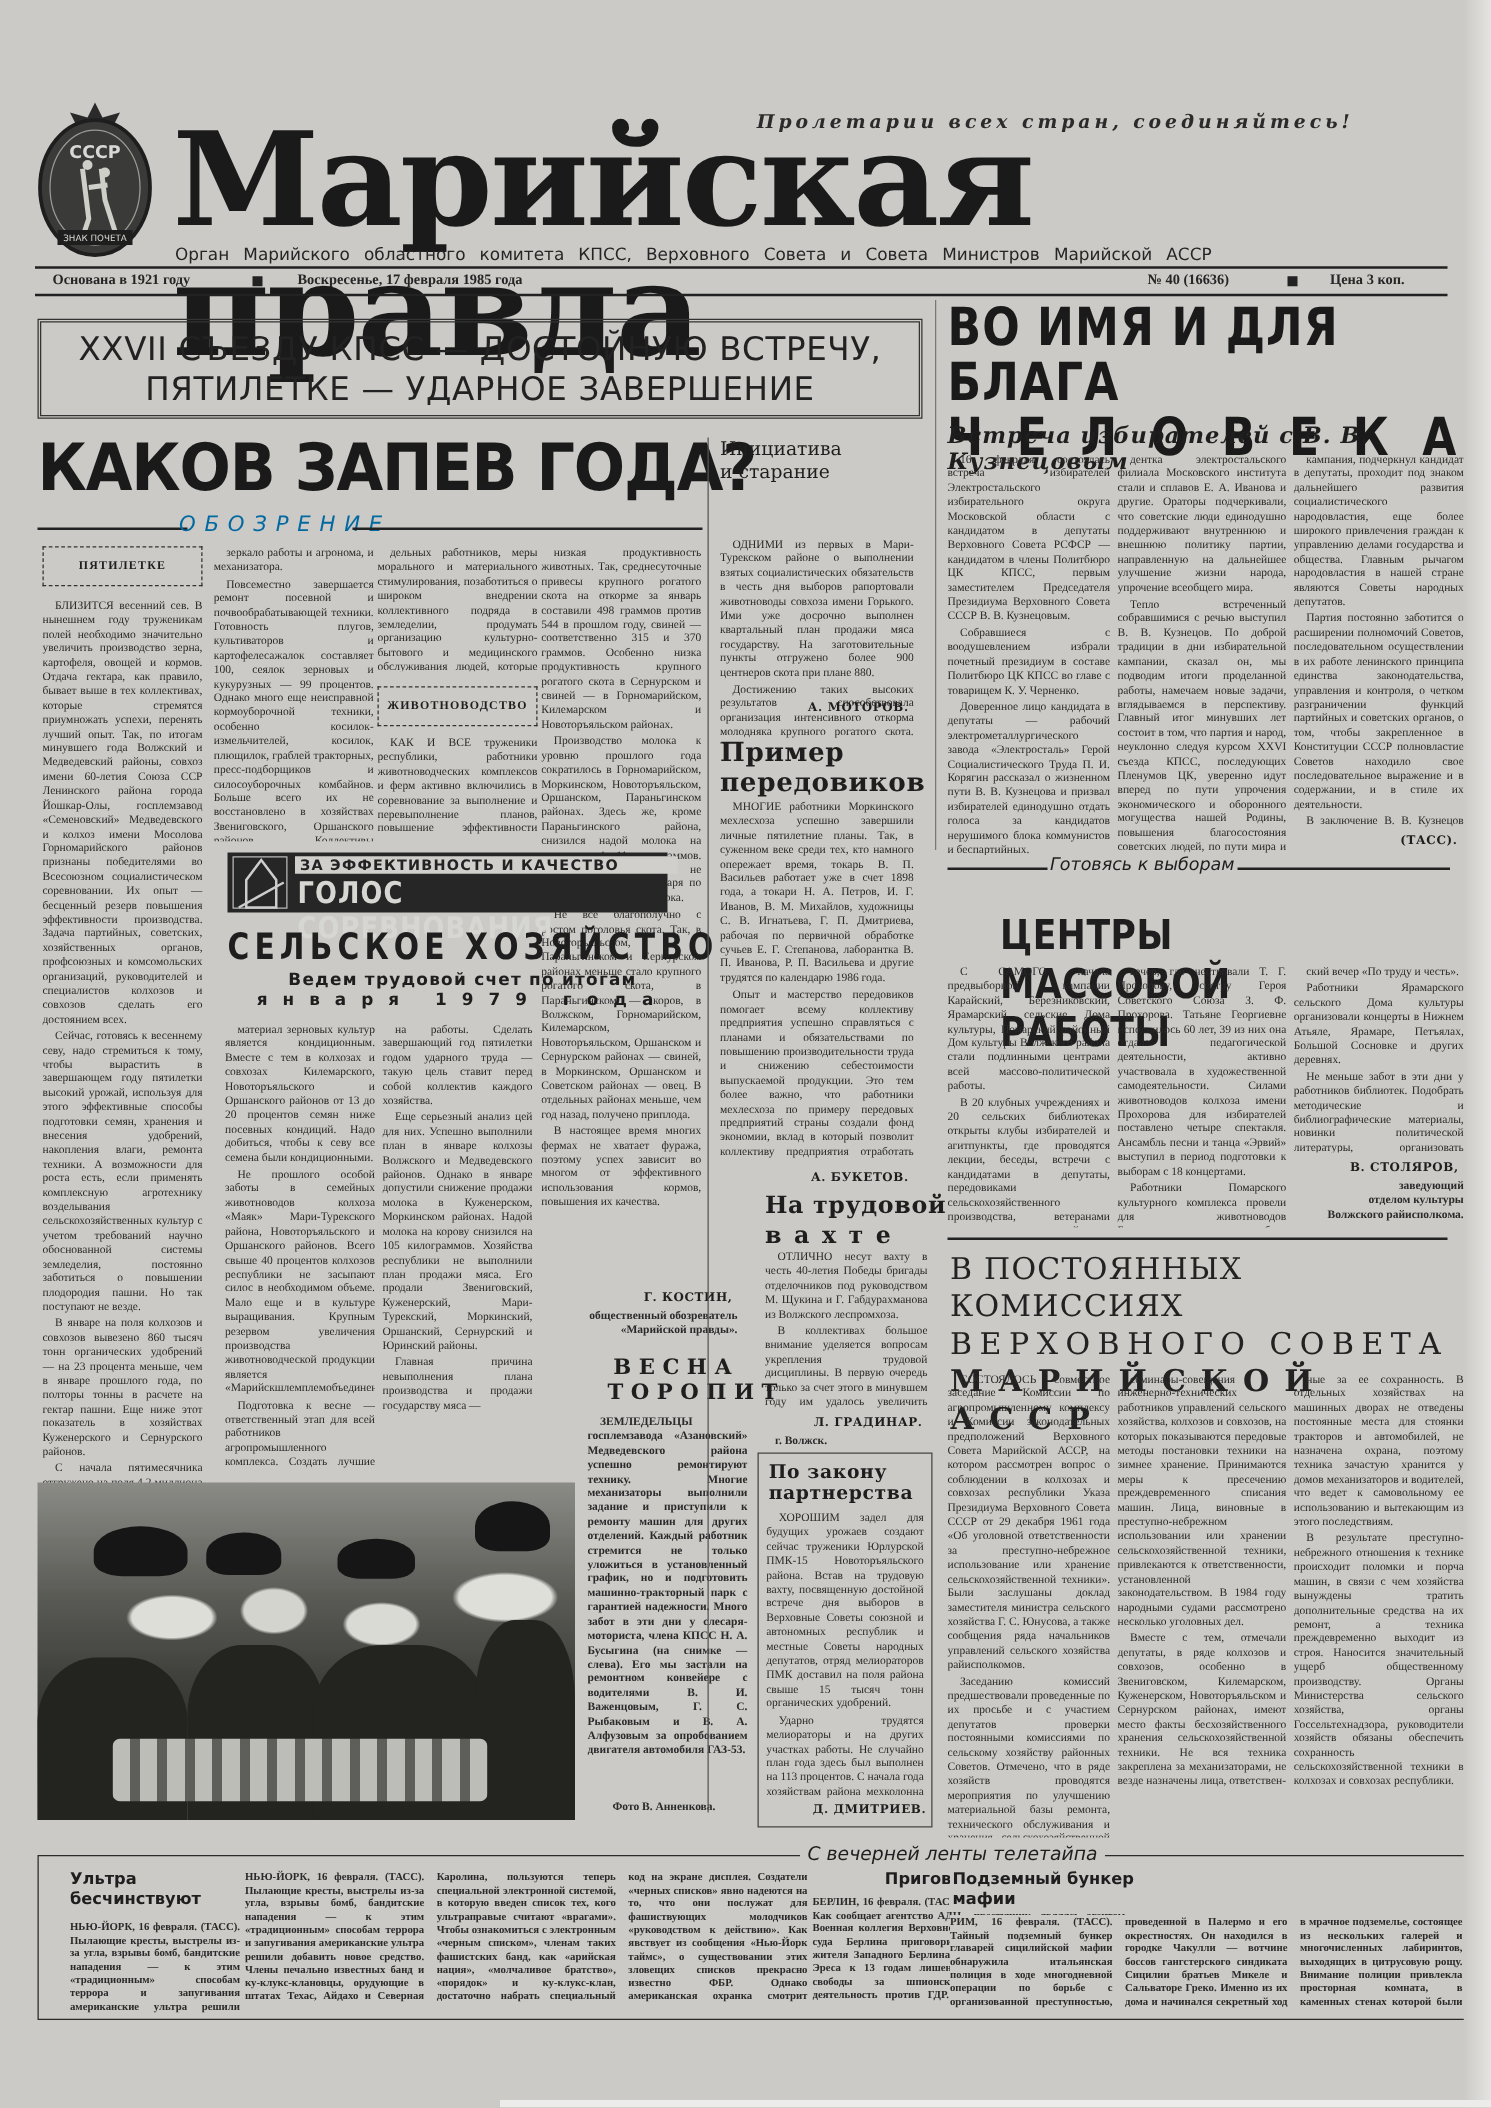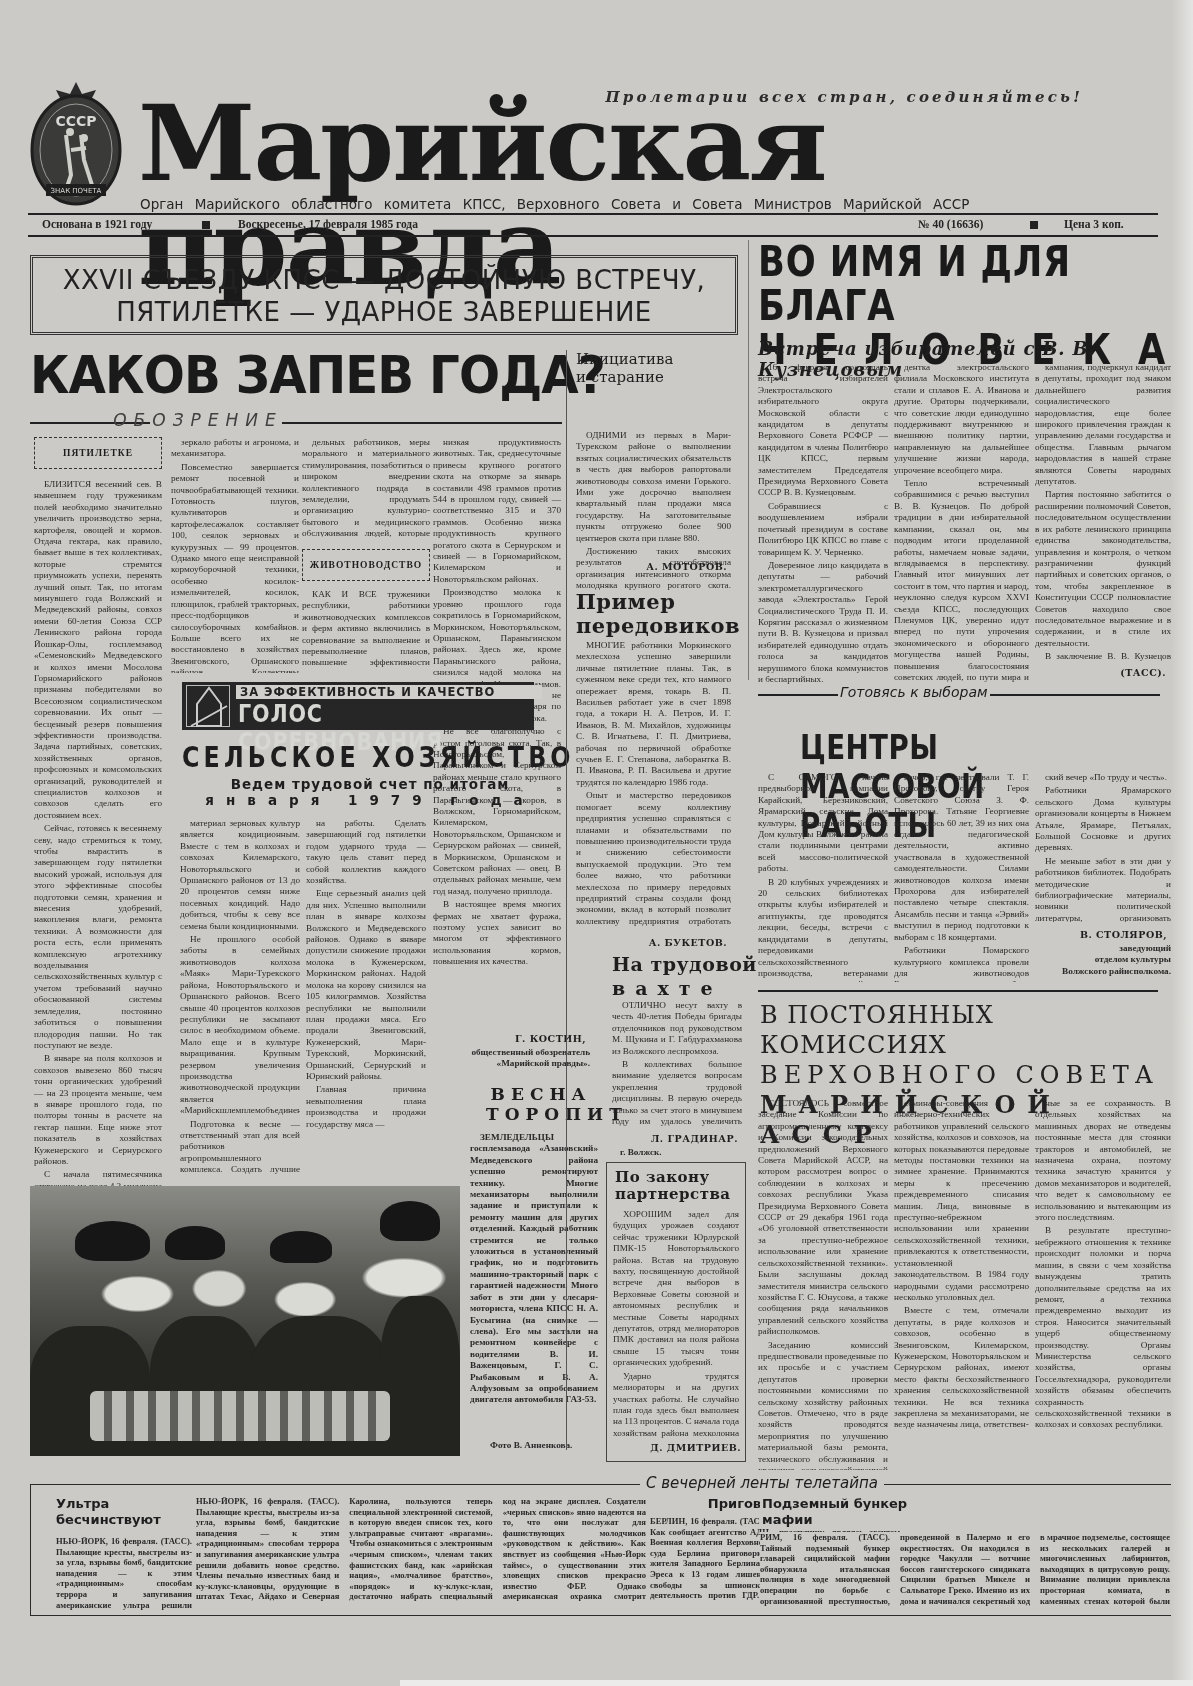--- a/index.html
+++ b/index.html
@@ -17,21 +17,21 @@
   .title { left: 138px; top: 92px; font-family: "DejaVu Serif", serif; font-weight: bold; font-size: 104px; letter-spacing: -2px; line-height: 1; color: #1a1a1a; transform: scaleX(1.02); transform-origin: left; }
   .subtitle { left: 140px; top: 196px; font-family: "DejaVu Sans", sans-serif; font-size: 13.5px; word-spacing: 7px; color: #252525; }
   .dateline { top: 218px; font-family: "Liberation Serif", serif; font-weight: bold; font-size: 11.5px; color: #252525; }
   .emblem { left: 26px; top: 80px; width: 100px; height: 128px; }
 
   .banner { left: 30px; top: 255px; width: 708px; height: 80px; border: 3px double #333; }
   .banner div { font-family: "DejaVu Sans", sans-serif; font-size: 26px; text-align: center; letter-spacing: 0.5px; color: #222; line-height: 32px; }
   .banner div:first-child { margin-top: 6px; }
 
   .kakov { left: 30px; top: 345px; font-family: "DejaVu Sans", sans-serif; font-weight: bold; font-size: 52px; letter-spacing: -1px; transform: scaleX(0.93); transform-origin: left; color: #1a1a1a; }
-  .obozr { left: 12px; top: 410px; width: 372px; text-align: center; font-family: "DejaVu Sans", sans-serif; font-style: italic; font-size: 17px; letter-spacing: 7px; color: #404040; }
+  .obozr { left: 42px; top: 410px; width: 372px; text-align: center; font-family: "DejaVu Sans", sans-serif; font-style: italic; font-size: 17px; letter-spacing: 7px; color: #0369a1; }
   .obozr-line { height: 1.5px; top: 422px; }
 
   .boxhead { border: 1.5px dashed #333; font-family: "Liberation Serif", serif; font-weight: bold; font-size: 9.5px; text-align: center; letter-spacing: 1px; padding: 10px 0; }
 
   .vo-imya { left: 758px; top: 240px; font-family: "DejaVu Sans", sans-serif; font-weight: bold; font-size: 42px; line-height: 44px; color: #1a1a1a; transform: scaleX(0.84); transform-origin: left; letter-spacing: 1px; width: 520px; }
   .vo-imya .l2 { letter-spacing: 32px; }
   .vstrecha { left: 758px; top: 338px; font-family: "DejaVu Serif", serif; font-style: italic; font-weight: bold; font-size: 18px; letter-spacing: 0.8px; }
 
   .initsiativa { left: 576px; top: 350px; font-family: "DejaVu Serif", serif; font-weight: normal; font-size: 15px; line-height: 18px; }
   .sideh { font-family: "DejaVu Serif", serif; font-weight: bold; font-size: 21px; line-height: 24px; letter-spacing: 0.5px; }

